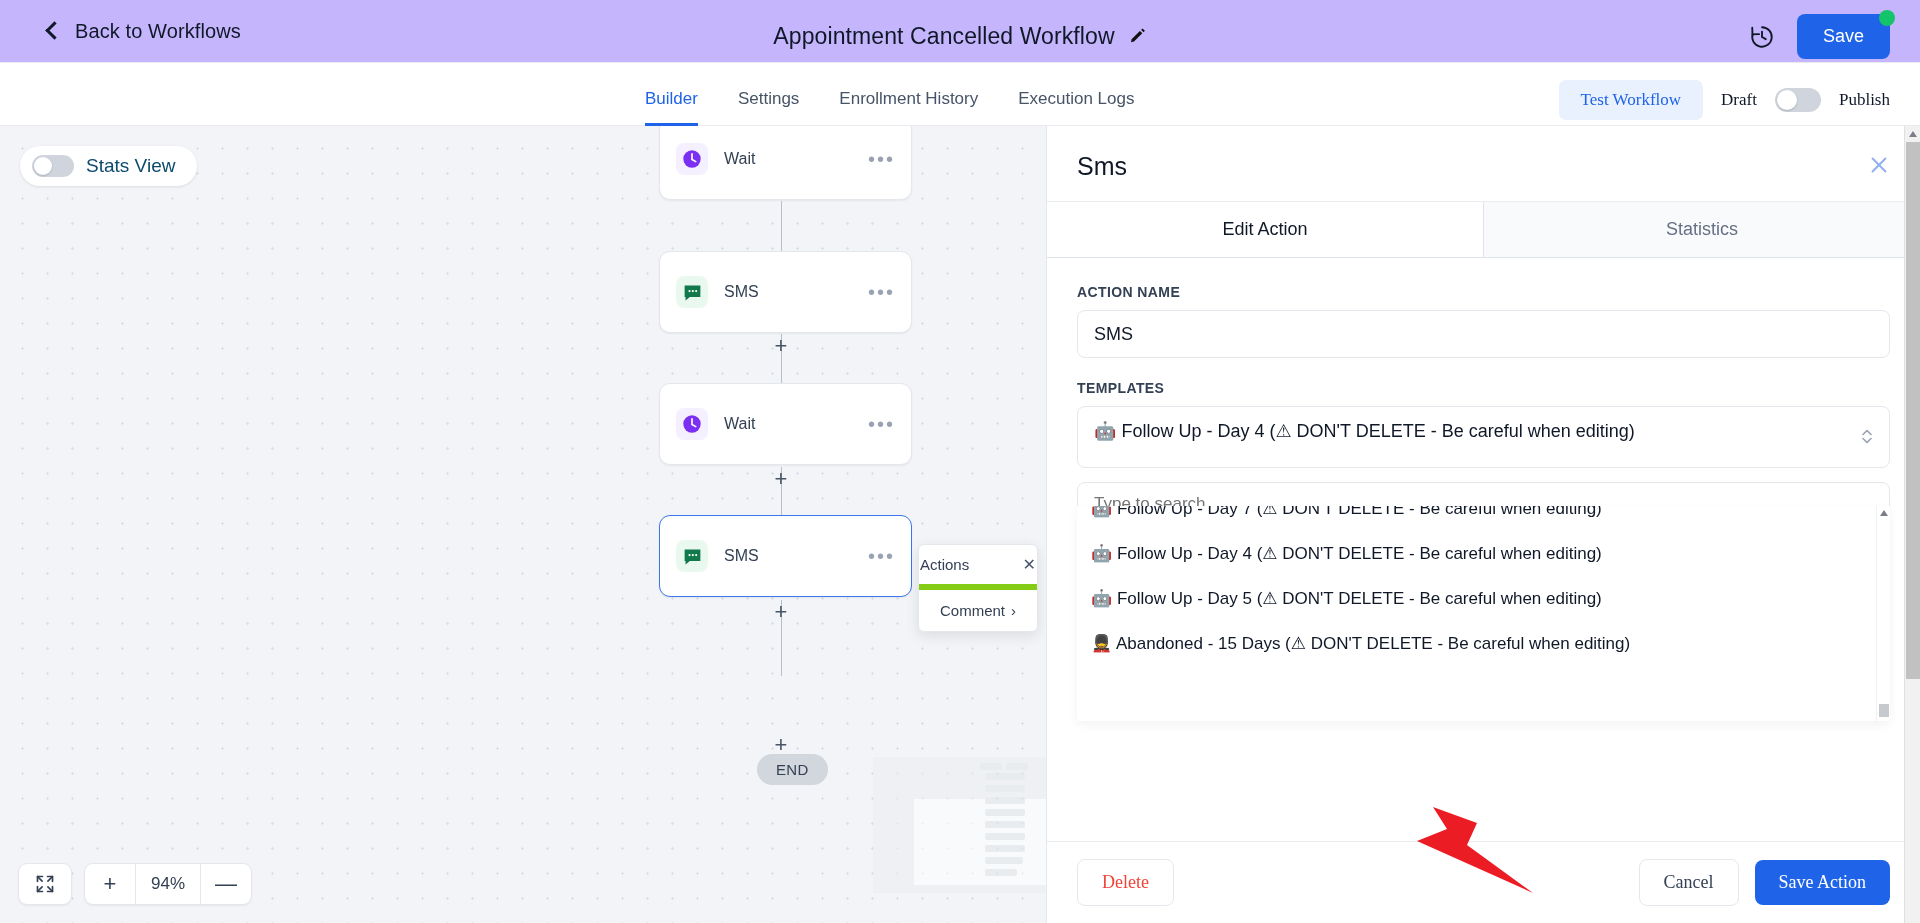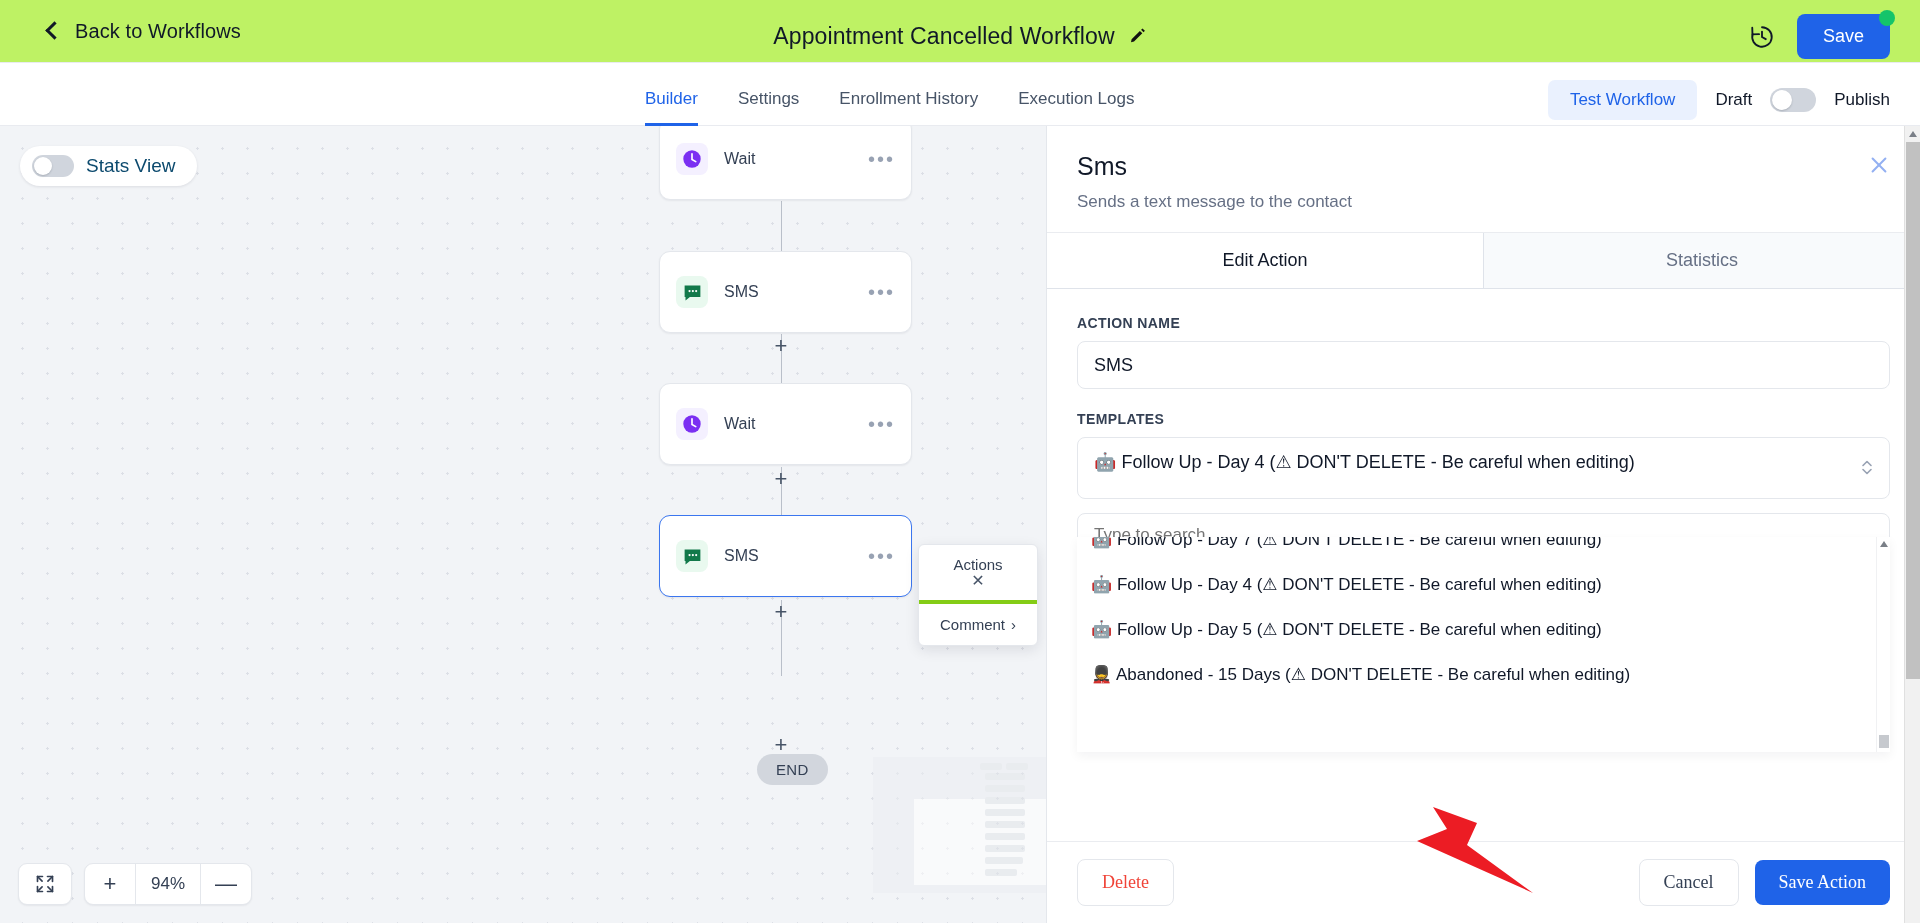--- a/index.html
+++ b/index.html
@@ -7,21 +7,21 @@
     width: 1920px; height: 923px;
     font-family: "Liberation Sans", sans-serif;
     background: #ffffff;
     overflow: hidden;
   }
   .app { position: relative; width: 1920px; height: 923px; }
 
   
   .topbar {
     position: absolute; top: 0; left: 0; width: 1920px; height: 63px;
-    background: #bef264; border-bottom: 1px solid #e9ebf0;
+    background: #c4b5fd; border-bottom: 1px solid #e9ebf0;
     display: flex; align-items: center;
   }
   .back-link {
     display: flex; align-items: center; gap: 14px;
     margin-left: 48px; cursor: pointer;
   }
   .chev-left {
     width: 13px; height: 13px; border-left: 3px solid #111827;
     border-bottom: 3px solid #111827; transform: rotate(45deg);
     margin-top: -1px;
@@ -60,21 +60,21 @@
   .tabs { display: flex; align-items: flex-end; height: 53px; margin-left: 645px; gap: 40px; }
   .tab {
     font-size: 17px; color: #475467; padding-bottom: 14px;
     cursor: pointer; border-bottom: 3px solid transparent;
     white-space: nowrap;
   }
   .tab.active { color: #1f63e8; border-bottom-color: #1f63e8; }
 
   .tabbar-right {
     position: absolute; right: 30px; top: 0; height: 53px;
-    display: flex; align-items: center; gap: 18px;
+    display: flex; align-items: center; gap: 18px; font-family: Liberation Serif, serif;
   }
   .test-wf {
     background: #eaf1fe; color: #1f63e8; font-size: 17px;
     border: none; border-radius: 7px; padding: 10px 22px;
     font-family: inherit; cursor: pointer;
   }
   .draft-label, .publish-label { font-size: 17px; color: #101828; }
   .toggle {
     width: 46px; height: 24px; border-radius: 12px; background: #d0d5dd;
     position: relative; cursor: pointer;
@@ -138,21 +138,21 @@
 
   
   .actions-popup {
     position: absolute; width: 120px; background: #fff;
     border: 1px solid #e4e7ec; border-radius: 6px;
     box-shadow: 0 4px 14px rgba(16,24,40,.10);
     font-size: 15px; color: #344054;
   }
   .actions-popup .hdr {
     display: flex; align-items: center; justify-content: space-between;
-    padding: 11px 1px; border-bottom: 4px solid #84cc16; flex-direction: column;
+    padding: 11px 1px; border-bottom: 6px solid #84cc16;
   }
   .actions-popup .close-x { color: #475467; font-size: 16px; cursor: pointer; line-height: 1; }
   .actions-popup .row {
     display: flex; align-items: center; justify-content: center; gap: 6px;
     padding: 12px 13px; cursor: pointer;
   }
 
   
   .ghost-wrap { position: absolute; left: 873px; top: 631px; width: 175px; height: 136px; opacity: .55; }
   .ghost-bg { position: absolute; inset: 0; background: #eceef2; }
@@ -452,21 +452,20 @@
         <span class="zc-sep"></span>
         <button class="zc-btn">—</button>
       </div>
     </div>
   </div>
 
   <div class="panel">
 
     <div class="panel-head">
       <div class="panel-title">Sms</div>
-      <div class="panel-sub">Sends a text message to the contact</div>
       <span class="panel-close">
         <svg width="22" height="22" viewBox="0 0 24 24" stroke="#93b0f2" stroke-width="2.2" stroke-linecap="round">
           <line x1="5" y1="5" x2="19" y2="19"></line>
             <line x1="19" y1="5" x2="5" y2="19"></line>
         </svg>
       </span>
     </div>
 
     <div class="ptabs">
       <div class="ptab">Edit Action</div>

